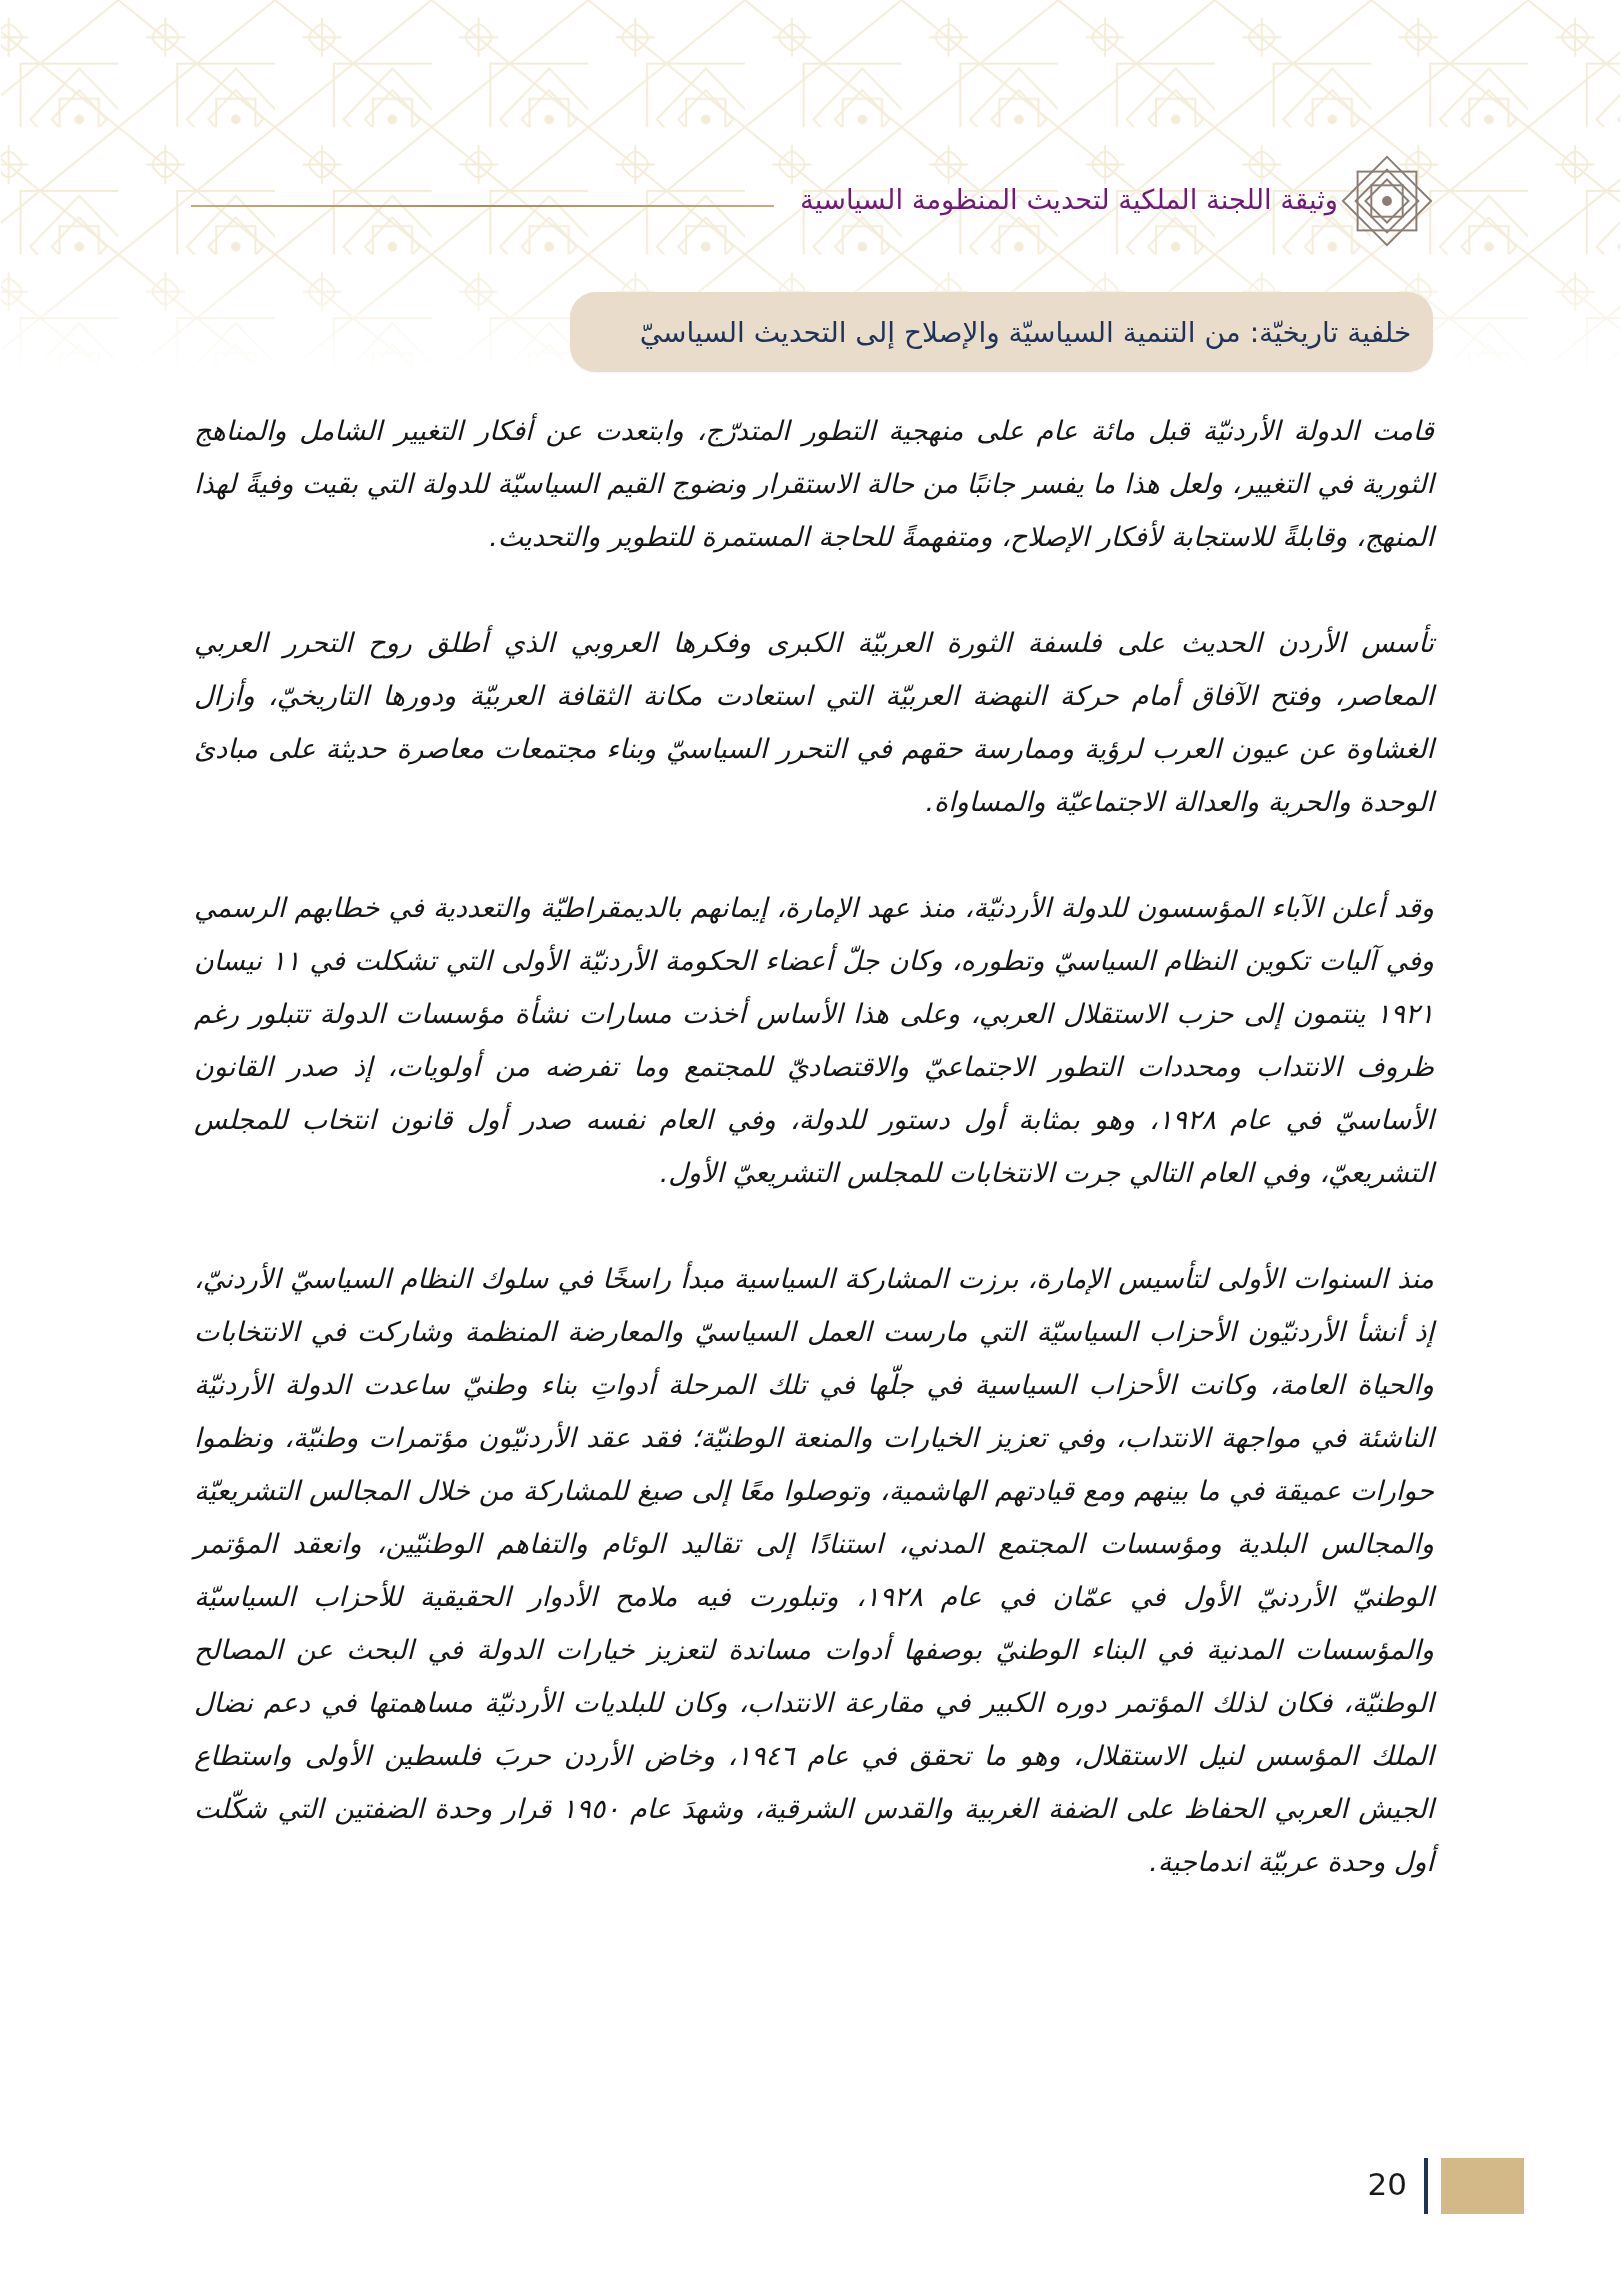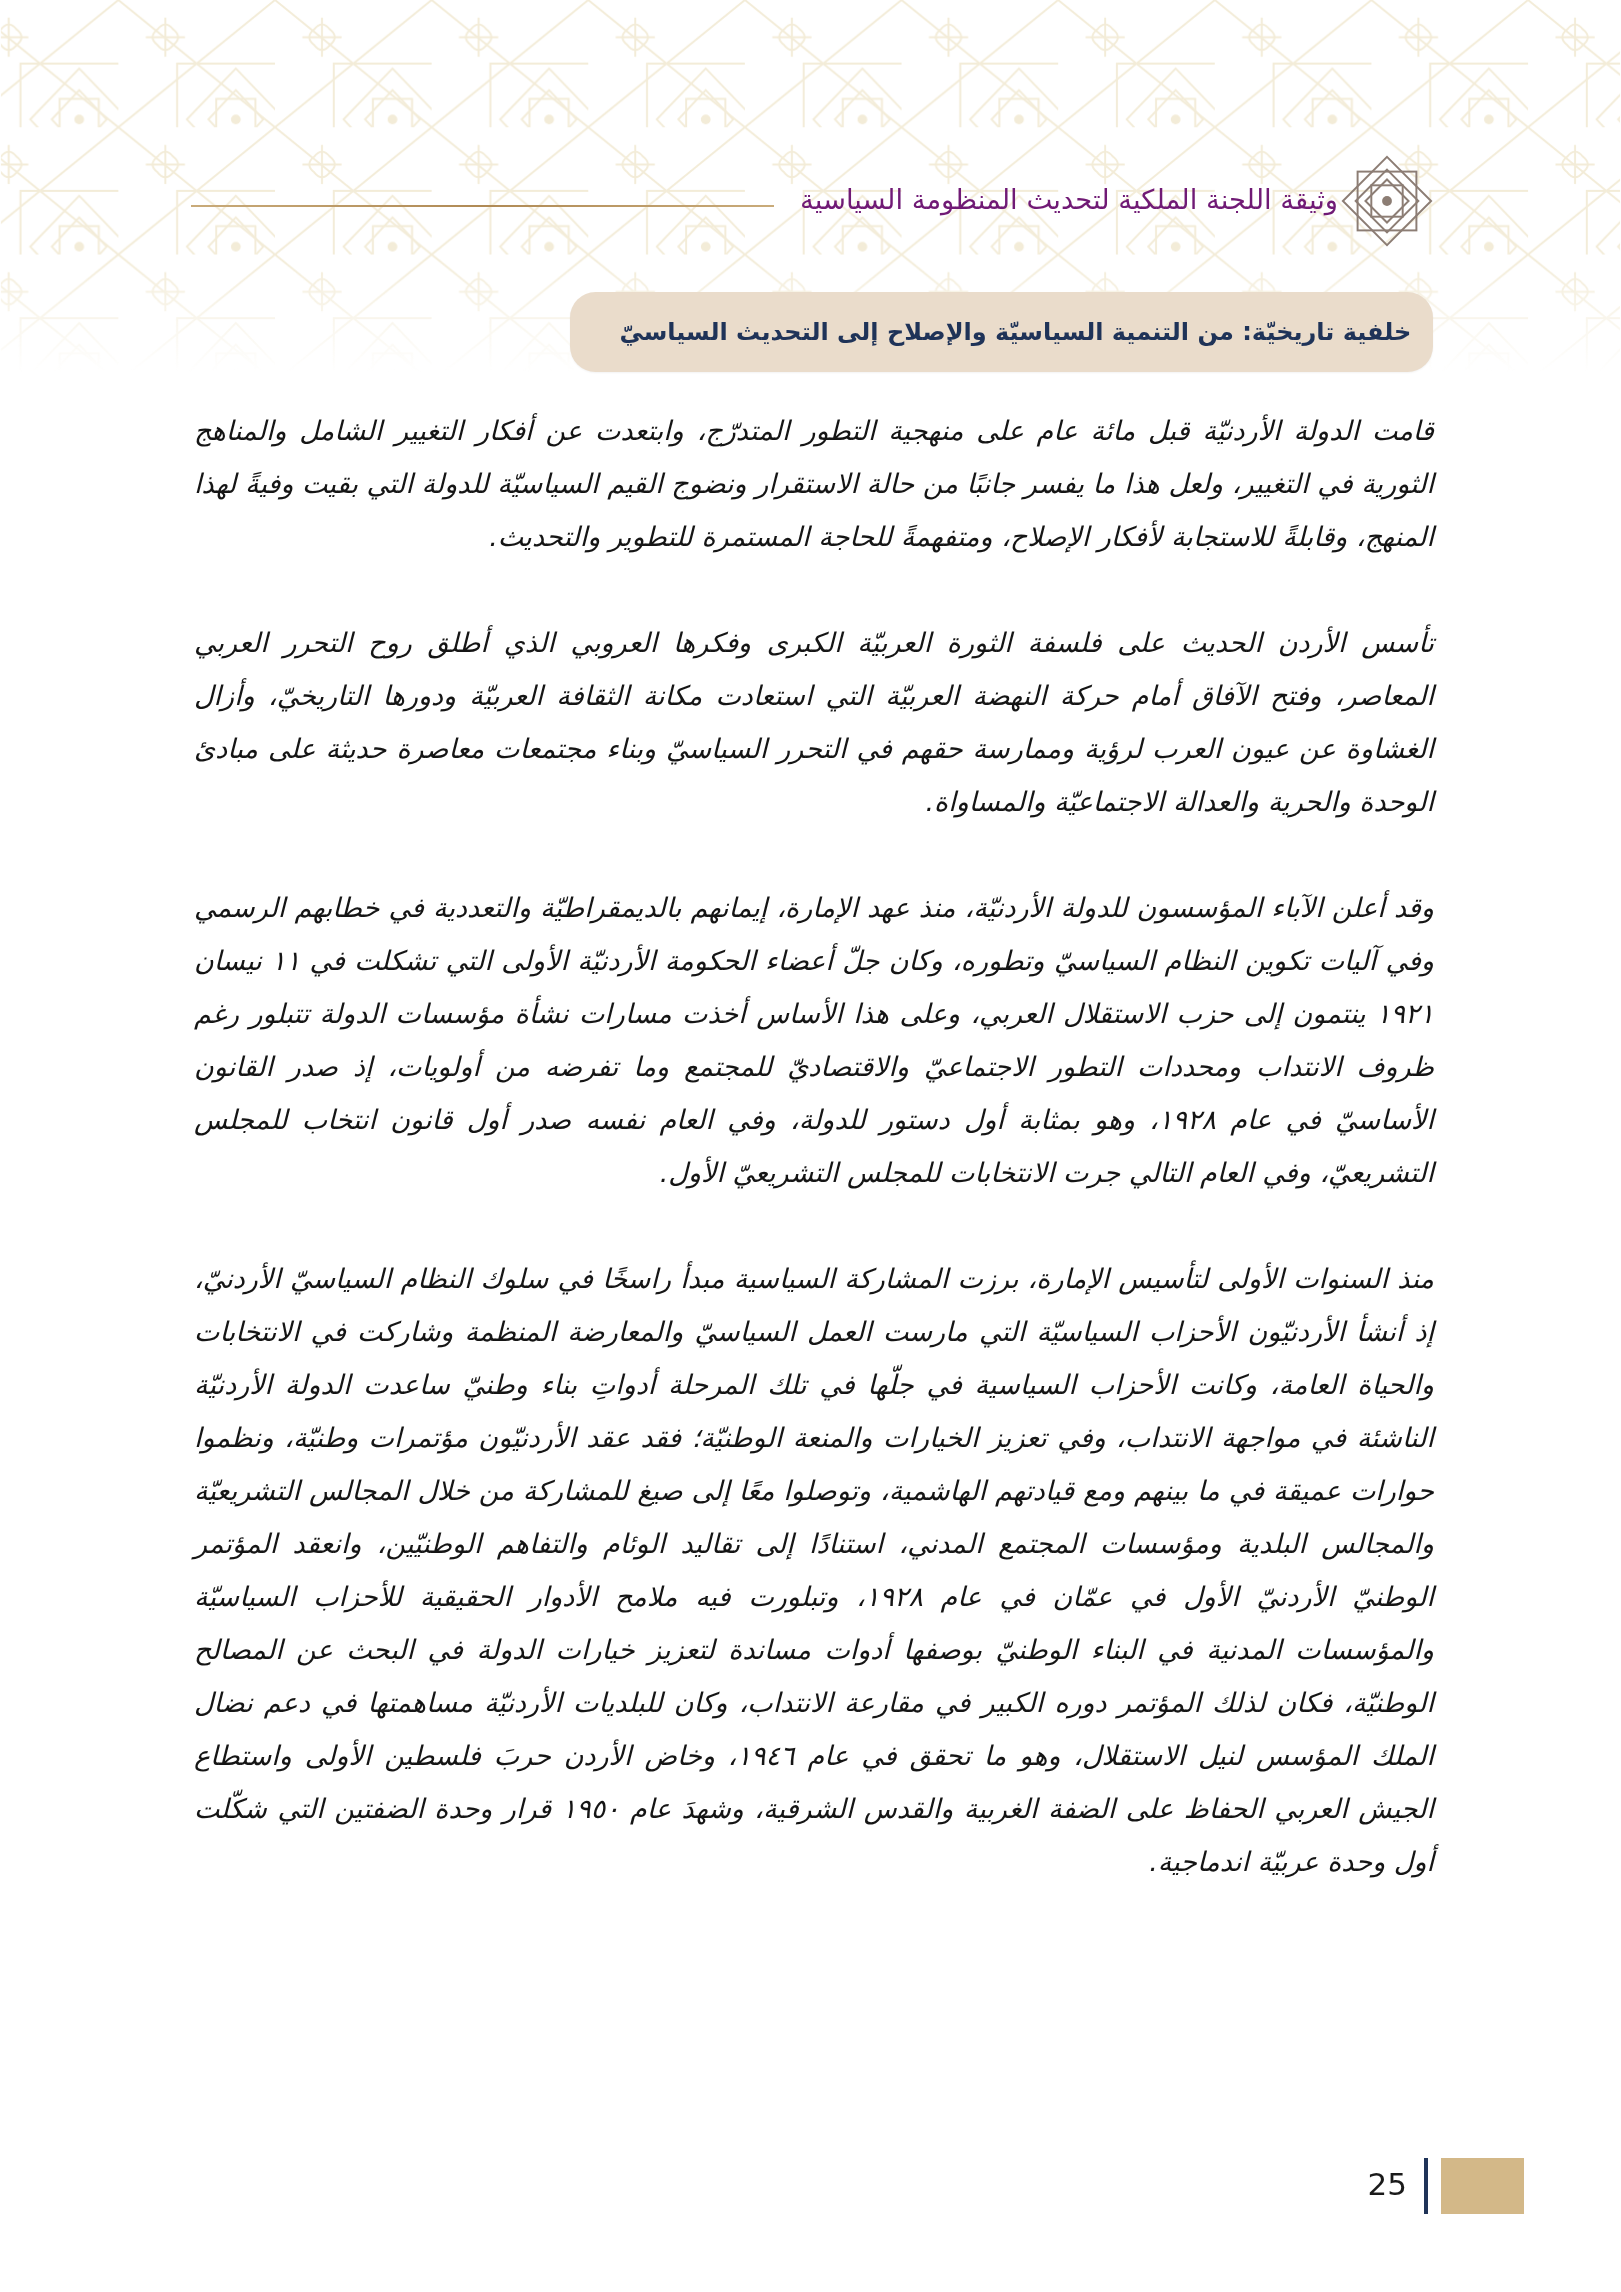--- a/index.html
+++ b/index.html
@@ -30,22 +30,22 @@
     position: absolute; right: 0; top: -9.8px; width: 98px; height: 98px;
   }
   .title-pill {
     position: absolute; top: 292px; right: 188px; width: 863px; height: 80px;
     background: #eadccb; border-radius: 25.5px;
     box-shadow: 0 1px 2px rgba(0,0,0,0.05);
     display: flex; align-items: center; justify-content: flex-end;
     padding: 0 21.6px; box-sizing: border-box;
   }
   .title-text {
-    direction: rtl; font-family: "DejaVu Sans", sans-serif; font-weight: bold;
-    font-size: 24px; color: #1f3358; white-space: nowrap;
+    direction: rtl; font-family: "DejaVu Sans", sans-serif; font-weight: normal;
+    font-size: 28px; color: #1f3358; white-space: nowrap;
   }
   .content {
     position: absolute; top: 404px; left: 194px; width: 1240px;
     direction: rtl; text-align: justify; text-align-last: right;
     font-family: "DejaVu Sans", sans-serif; font-size: 27px;
     line-height: 53px; color: #151515;
   }
   .content p { margin: 0 0 53px 0; font-style: italic; }
   .footer {
     position: absolute; top: 2154px; right: 0; width: 392px; height: 61px;
@@ -115,15 +115,15 @@
 <div class="content">
   <p>قامت الدولة الأردنيّة قبل مائة عام على منهجية التطور المتدرّج، وابتعدت عن أفكار التغيير الشامل والمناهج الثورية في التغيير، ولعل هذا ما يفسر جانبًا من حالة الاستقرار ونضوج القيم السياسيّة للدولة التي بقيت وفيةً لهذا المنهج، وقابلةً للاستجابة لأفكار الإصلاح، ومتفهمةً للحاجة المستمرة للتطوير والتحديث.</p>
   <p>تأسس الأردن الحديث على فلسفة الثورة العربيّة الكبرى وفكرها العروبي الذي أطلق روح التحرر العربي المعاصر، وفتح الآفاق أمام حركة النهضة العربيّة التي استعادت مكانة الثقافة العربيّة ودورها التاريخيّ، وأزال الغشاوة عن عيون العرب لرؤية وممارسة حقهم في التحرر السياسيّ وبناء مجتمعات معاصرة حديثة على مبادئ الوحدة والحرية والعدالة الاجتماعيّة والمساواة.</p>
   <p>وقد أعلن الآباء المؤسسون للدولة الأردنيّة، منذ عهد الإمارة، إيمانهم بالديمقراطيّة والتعددية في خطابهم الرسمي وفي آليات تكوين النظام السياسيّ وتطوره، وكان جلّ أعضاء الحكومة الأردنيّة الأولى التي تشكلت في ١١ نيسان ١٩٢١ ينتمون إلى حزب الاستقلال العربي، وعلى هذا الأساس أخذت مسارات نشأة مؤسسات الدولة تتبلور رغم ظروف الانتداب ومحددات التطور الاجتماعيّ والاقتصاديّ للمجتمع وما تفرضه من أولويات، إذ صدر القانون الأساسيّ في عام ١٩٢٨، وهو بمثابة أول دستور للدولة، وفي العام نفسه صدر أول قانون انتخاب للمجلس التشريعيّ، وفي العام التالي جرت الانتخابات للمجلس التشريعيّ الأول.</p>
   <p>منذ السنوات الأولى لتأسيس الإمارة، برزت المشاركة السياسية مبدأ راسخًا في سلوك النظام السياسيّ الأردنيّ، إذ أنشأ الأردنيّون الأحزاب السياسيّة التي مارست العمل السياسيّ والمعارضة المنظمة وشاركت في الانتخابات والحياة العامة، وكانت الأحزاب السياسية في جلّها في تلك المرحلة أدواتِ بناء وطنيّ ساعدت الدولة الأردنيّة الناشئة في مواجهة الانتداب، وفي تعزيز الخيارات والمنعة الوطنيّة؛ فقد عقد الأردنيّون مؤتمرات وطنيّة، ونظموا حوارات عميقة في ما بينهم ومع قيادتهم الهاشمية، وتوصلوا معًا إلى صيغ للمشاركة من خلال المجالس التشريعيّة والمجالس البلدية ومؤسسات المجتمع المدني، استنادًا إلى تقاليد الوئام والتفاهم الوطنيّين، وانعقد المؤتمر الوطنيّ الأردنيّ الأول في عمّان في عام ١٩٢٨، وتبلورت فيه ملامح الأدوار الحقيقية للأحزاب السياسيّة والمؤسسات المدنية في البناء الوطنيّ بوصفها أدوات مساندة لتعزيز خيارات الدولة في البحث عن المصالح الوطنيّة، فكان لذلك المؤتمر دوره الكبير في مقارعة الانتداب، وكان للبلديات الأردنيّة مساهمتها في دعم نضال الملك المؤسس لنيل الاستقلال، وهو ما تحقق في عام ١٩٤٦، وخاض الأردن حربَ فلسطين الأولى واستطاع الجيش العربي الحفاظ على الضفة الغربية والقدس الشرقية، وشهدَ عام ١٩٥٠ قرار وحدة الضفتين التي شكّلت أول وحدة عربيّة اندماجية.</p>
 </div>
 
 <div class="footer">
   <div class="page-block"></div>
   <div class="page-divider"></div>
-  <div class="page-number">25</div>
+  <div class="page-number">20</div>
 </div>
 
 
 </body></html>

